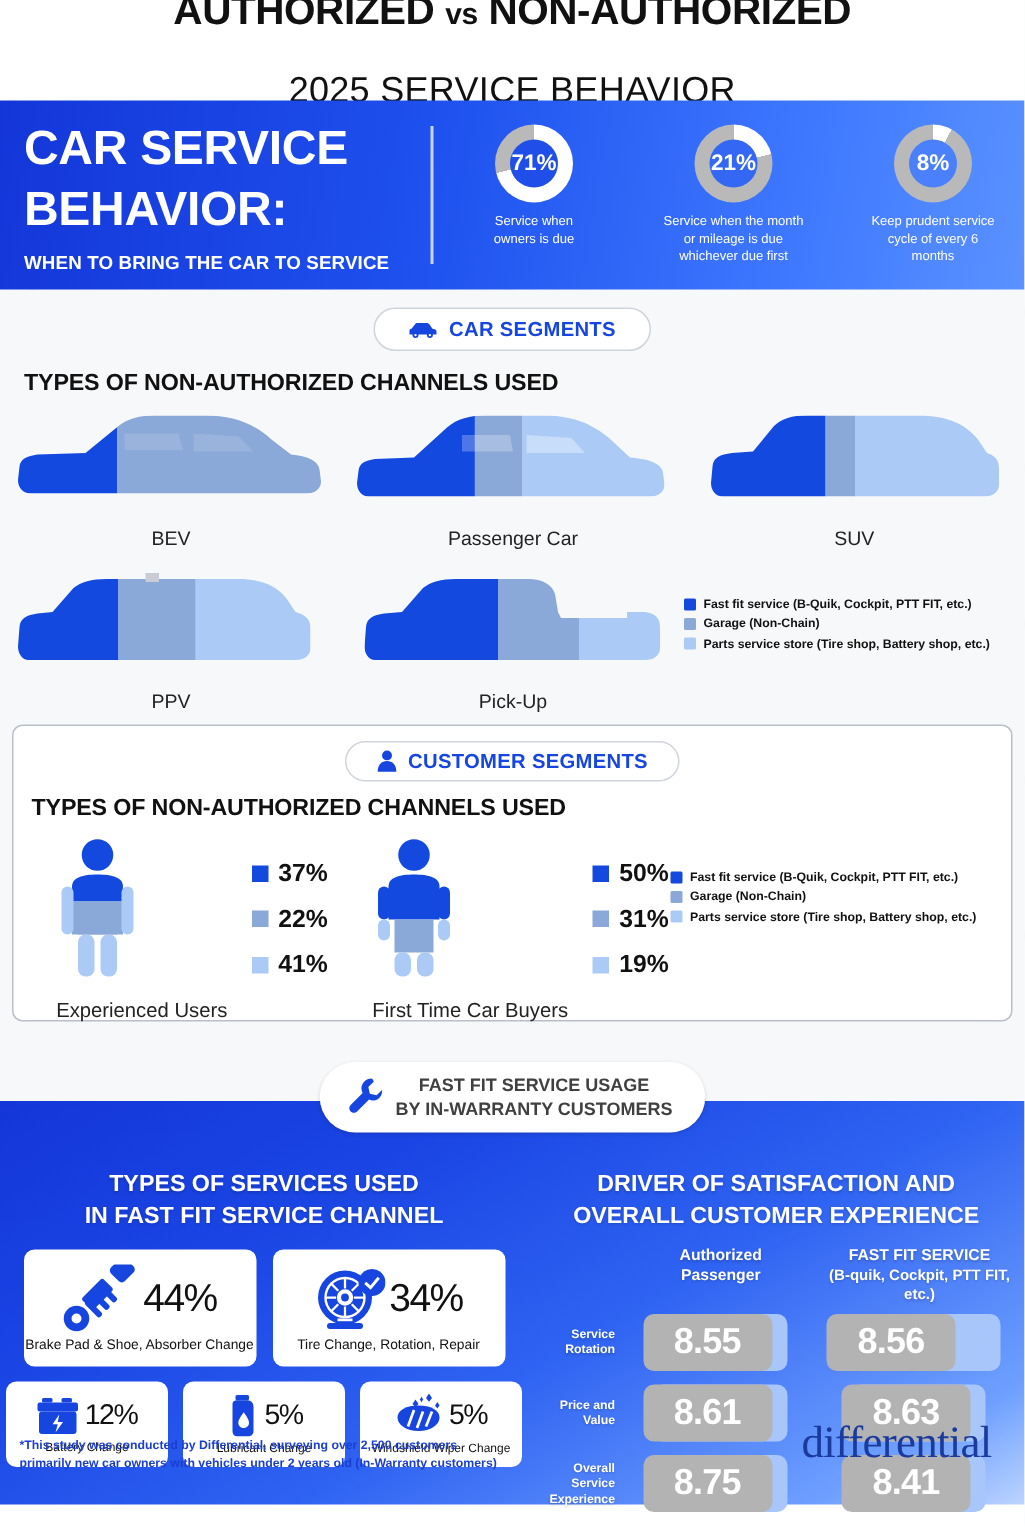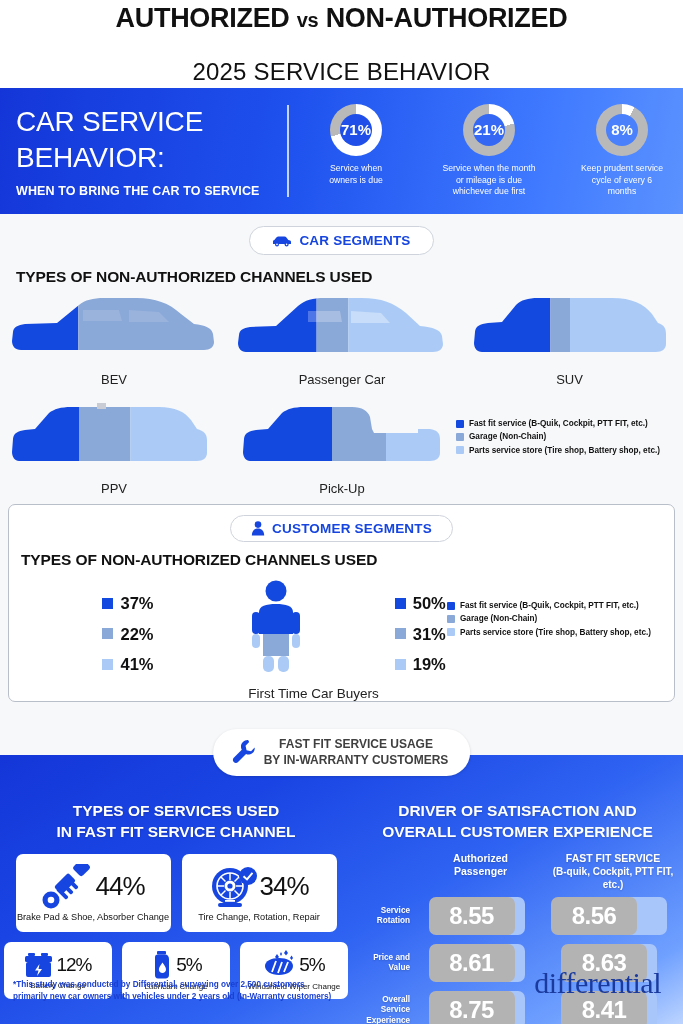--- a/index.html
+++ b/index.html
@@ -6,32 +6,32 @@
   html,body { width:683px; height:1024px; }
   body {
     font-family: "Liberation Sans", sans-serif;
     background:#ffffff;
     position:relative;
     overflow:hidden;
   }
   #page { position:relative; width:683px; height:1024px; overflow:hidden; }
 
   
-  .header { height:88px; background:#ffffff; display:flex; flex-direction:column;
+  .header { height:67px; background:#ffffff; display:flex; flex-direction:column;
             align-items:center; justify-content:center; position:relative; z-index:3;gap:18px;}
   .header .line1 { font-size:27px; font-weight:800; letter-spacing:-0.3px; color:#111; white-space:nowrap;}
   .header .line1 .vs { font-size:20px; font-weight:700; }
   .header .line2 { font-size:24px; font-weight:400; color:#111; margin-top:6px; letter-spacing:0.2px;}
 
   
   .hero { position:relative; height:126px;
           background:linear-gradient(100deg,#1436d8 0%,#1e51ee 42%,#3f79ff 78%,#5b92ff 100%);
           display:flex; align-items:center; z-index:3;}
   .hero-left { width:332px; padding-left:16px; }
-  .hero-title { color:#fff; font-size:28px; font-weight:400; line-height:1.28; letter-spacing:-0.2px;}
+  .hero-title { color:#fff; font-size:32px; font-weight:700; line-height:1.28; letter-spacing:-0.2px;}
   .hero-sub { color:#fff; font-size:12.5px; font-weight:800; margin-top:9px; letter-spacing:0.1px;}
   .hero-div { width:2px; height:92px; background:rgba(255,255,255,.75); margin-right:6px;}
   .hero-right { flex:1; display:flex; justify-content:center; align-items:flex-start; padding:0 8px;gap:27px;}
   .donut-item { width:106px; display:flex; flex-direction:column; align-items:center;}
   .donut { width:52px; height:52px; border-radius:50%; position:relative; }
   .donut::after { content:""; position:absolute; inset:10px; border-radius:50%;
                   background:#2a5ef2; }
   .donut.d1::after{background:#1f4fe8;}
   .donut.d2::after{background:#3468f4;}
   .donut.d3::after{background:#4a80fb;}
@@ -312,20 +312,33 @@
           </svg>
           <span>CUSTOMER SEGMENTS</span>
         </div>
       </div>
 
       <div class="sec-title" style="margin-left:12px;margin-top:9px;">TYPES OF NON-AUTHORIZED CHANNELS USED</div>
 
       <div style="display:flex;margin-top:10px;">
 
         <div style="width:238px;display:flex;justify-content:center;gap:16px;">
+          <div>
+            <svg width="56" height="96" viewBox="0 0 56 96">
+              <circle cx="28" cy="12" r="10.5" fill="#1449e0"></circle>
+              <path d="M11 33 C11 27 18 25 28 25 C38 25 45 27 45 33 L45 43 L11 43 Z" fill="#1449e0"></path>
+              <rect x="11" y="43" width="34" height="22" fill="#8aa8d8"></rect>
+              <rect x="4" y="33" width="8" height="32" rx="4" fill="#abcbf6"></rect>
+              <rect x="44" y="33" width="8" height="32" rx="4" fill="#abcbf6"></rect>
+              <rect x="15" y="43" width="26" height="22" fill="#8aa8d8"></rect>
+              <rect x="15" y="65" width="11" height="28" rx="5" fill="#abcbf6"></rect>
+              <rect x="30" y="65" width="11" height="28" rx="5" fill="#abcbf6"></rect>
+            </svg>
+            <div class="cust-name">Experienced Users</div>
+          </div>
           <div class="pct-list" style="padding-top:16px;">
             <div class="row">
                 <span class="sw" style="background:#1449e0"></span>
                 <span>37%</span>
               </div>
             <div class="row">
                 <span class="sw" style="background:#8aa8d8"></span>
                 <span>22%</span>
               </div>
             <div class="row">

